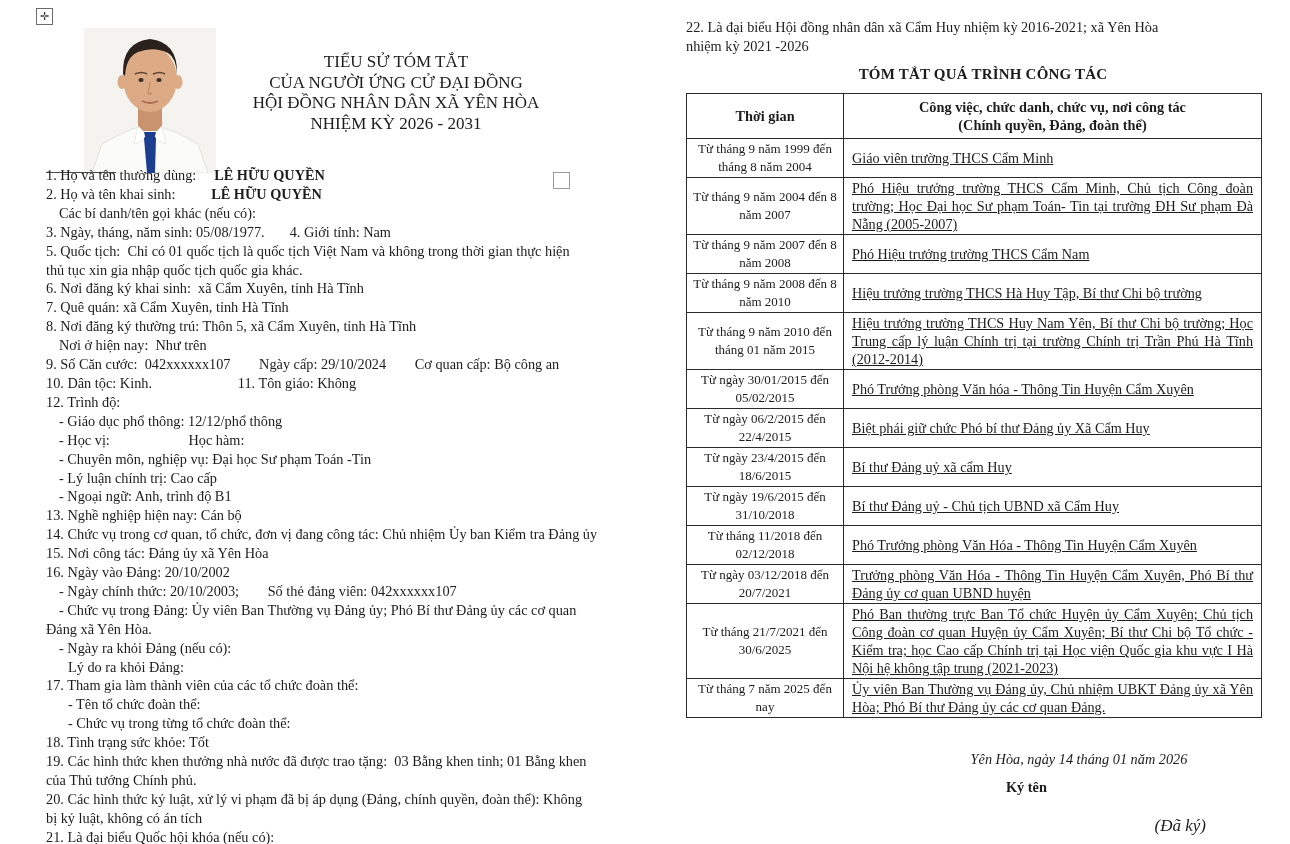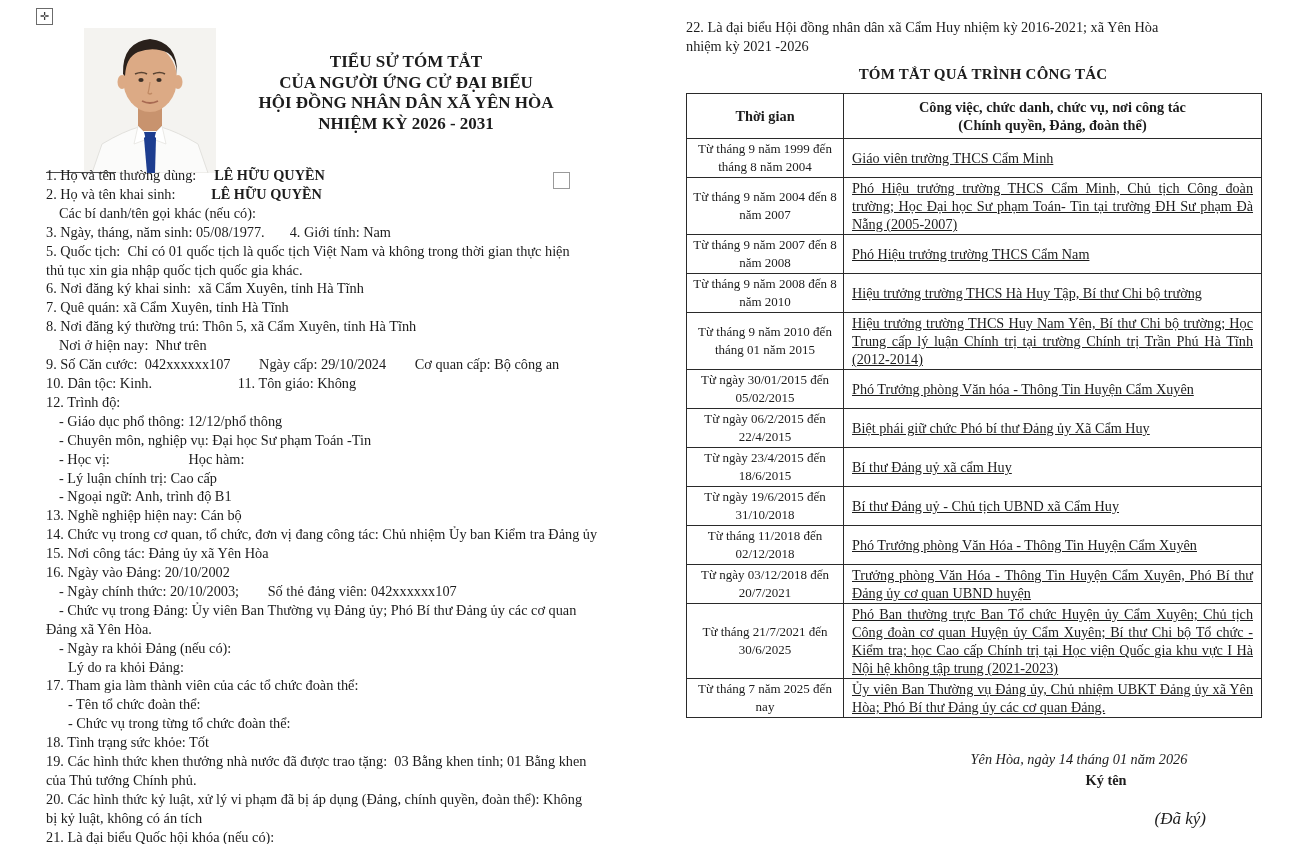--- a/index.html
+++ b/index.html
@@ -10,42 +10,42 @@
   .bold{font-weight:bold;}
   
   .handle{position:absolute;left:36px;top:8px;width:15px;height:15px;
     border:1px solid #6b6b6b;display:flex;align-items:center;justify-content:center;
     font-size:11px;line-height:11px;color:#3a3a3a;background:#fff;cursor:move;}
   
   .photo{position:absolute;left:84px;top:28px;width:132px;height:145px;background:var(--photo_bg,#f3f2ef);overflow:hidden;}
   .photo svg{display:block;}
   .photo-underline{position:absolute;left:46px;top:172px;width:70px;height:0;border-top:1.4px solid #4a4a4a;}
   
-  .title{position:absolute;left:228px;top:52px;width:356px;text-align:center;
-    font-weight:bold;font-size:17px;line-height:20.5px;}
+  .title{position:absolute;left:218px;top:52px;width:356px;text-align:center;
+    font-weight:normal;font-size:17px;line-height:20.5px;}
   
   .checkbox{position:absolute;left:553px;top:172px;width:15px;height:15px;border:1.4px solid var(--checkbox_border,#9a9a9a);background:#fff;}
   
   .bio{position:absolute;left:46px;top:166px;width:640px;font-size:14.3px;line-height:18.9px;}
   .bline{white-space:pre;}
   .bline.ind1{padding-left:13px;}
   .bline.ind2{padding-left:22px;}
   
   .right{position:absolute;left:686px;top:18px;width:594px;font-size:14.3px;line-height:19px;}
   .item22 div{white-space:pre;}
   .tbl-title{margin-top:9px;text-align:center;font-weight:bold;font-size:15px;letter-spacing:.2px;}
   table.work{border-collapse:collapse;margin-top:9px;width:576px;table-layout:fixed;}
   table.work th,table.work td{border:1.5px solid var(--border,#2a2a2a);vertical-align:middle;}
   table.work th{font-weight:bold;text-align:center;padding:4px 4px;font-size:14.3px;line-height:18px;}
   .th-time{width:148px;}
   td.t-time{width:148px;text-align:center;padding:1px 6px;font-size:13px;line-height:18px;}
   td.t-work{text-align:justify;padding:1px 8px;font-size:14.2px;line-height:18px;text-decoration:underline;}
   
   .sig-date{margin-top:32px;margin-left:248px;width:290px;text-align:center;font-style:italic;}
-  .sig-label{margin-top:2px;margin-left:320px;width:200px;text-align:center;font-weight:bold;}
+  .sig-label{margin-top:9px;margin-left:320px;width:200px;text-align:left;font-weight:bold;}
   .sig-note{margin-top:19px;margin-left:320px;width:200px;text-align:right;font-style:italic;font-size:17px;}
   .sig-name{margin-top:19px;margin-left:315px;width:210px;text-align:center;font-weight:bold;}
 </style>
 </head>
 <body>
 
 <div class="page">
 
   <div class="handle">✛</div>
 
@@ -67,21 +67,21 @@
       <path d="M54,98 L66,110 L50,116 Z" fill="#ffffff" stroke="#e4e3df" stroke-width="0.8"></path>
       <path d="M78,98 L66,110 L82,116 Z" fill="#ffffff" stroke="#e4e3df" stroke-width="0.8"></path>
       <path d="M66,104 L60,110 L63,145 L71,145 L72,110 Z" style="fill:var(--tie)"></path>
       <path d="M60,104 L72,104 L70,112 L62,112 Z" style="fill:var(--tie)"></path>
     </svg>
   </div>
   <div class="photo-underline"></div>
 
   <div class="title">
     <div>TIỂU SỬ TÓM TẮT</div>
-    <div>CỦA NGƯỜI ỨNG CỬ ĐẠI BIỂU</div>
+    <div>CỦA NGƯỜI ỨNG CỬ ĐẠI ĐỒNG</div>
     <div>HỘI ĐỒNG NHÂN DÂN XÃ YÊN HÒA</div>
     <div>NHIỆM KỲ 2026 - 2031</div>
   </div>
 
   <div class="checkbox"></div>
 
   <div class="bio">
       <div class="bline ind0"><span>1. Họ và tên thường dùng:     </span><span class="bold">LÊ HỮU QUYỀN</span></div>
       <div class="bline ind0"><span>2. Họ và tên khai sinh:          </span><span class="bold">LÊ HỮU QUYỀN</span></div>
       <div class="bline ind1"><span>Các bí danh/tên gọi khác (nếu có):</span></div>
@@ -89,22 +89,22 @@
       <div class="bline ind0"><span>5. Quốc tịch:  Chỉ có 01 quốc tịch là quốc tịch Việt Nam và không trong thời gian thực hiện</span></div>
       <div class="bline ind0"><span>thủ tục xin gia nhập quốc tịch quốc gia khác.</span></div>
       <div class="bline ind0"><span>6. Nơi đăng ký khai sinh:  xã Cẩm Xuyên, tỉnh Hà Tĩnh</span></div>
       <div class="bline ind0"><span>7. Quê quán: xã Cẩm Xuyên, tỉnh Hà Tĩnh</span></div>
       <div class="bline ind0"><span>8. Nơi đăng ký thường trú: Thôn 5, xã Cẩm Xuyên, tỉnh Hà Tĩnh</span></div>
       <div class="bline ind1"><span>Nơi ở hiện nay:  Như trên</span></div>
       <div class="bline ind0"><span>9. Số Căn cước:  042xxxxxx107        Ngày cấp: 29/10/2024        Cơ quan cấp: Bộ công an</span></div>
       <div class="bline ind0"><span>10. Dân tộc: Kinh.                        11. Tôn giáo: Không</span></div>
       <div class="bline ind0"><span>12. Trình độ:</span></div>
       <div class="bline ind1"><span>- Giáo dục phổ thông: 12/12/phổ thông</span></div>
+      <div class="bline ind1"><span>- Học vị:                      Học hàm:</span></div>
       <div class="bline ind1"><span>- Chuyên môn, nghiệp vụ: Đại học Sư phạm Toán -Tin</span></div>
-      <div class="bline ind1"><span>- Học vị:                      Học hàm:</span></div>
       <div class="bline ind1"><span>- Lý luận chính trị: Cao cấp</span></div>
       <div class="bline ind1"><span>- Ngoại ngữ: Anh, trình độ B1</span></div>
       <div class="bline ind0"><span>13. Nghề nghiệp hiện nay: Cán bộ</span></div>
       <div class="bline ind0"><span>14. Chức vụ trong cơ quan, tổ chức, đơn vị đang công tác: Chủ nhiệm Ủy ban Kiểm tra Đảng ủy</span></div>
       <div class="bline ind0"><span>15. Nơi công tác: Đảng ủy xã Yên Hòa</span></div>
       <div class="bline ind0"><span>16. Ngày vào Đảng: 20/10/2002</span></div>
       <div class="bline ind1"><span>- Ngày chính thức: 20/10/2003;        Số thẻ đảng viên: 042xxxxxx107</span></div>
       <div class="bline ind1"><span>- Chức vụ trong Đảng: Ủy viên Ban Thường vụ Đảng ủy; Phó Bí thư Đảng ủy các cơ quan</span></div>
       <div class="bline ind0"><span>Đảng xã Yên Hòa.</span></div>
       <div class="bline ind1"><span>- Ngày ra khỏi Đảng (nếu có):</span></div>

